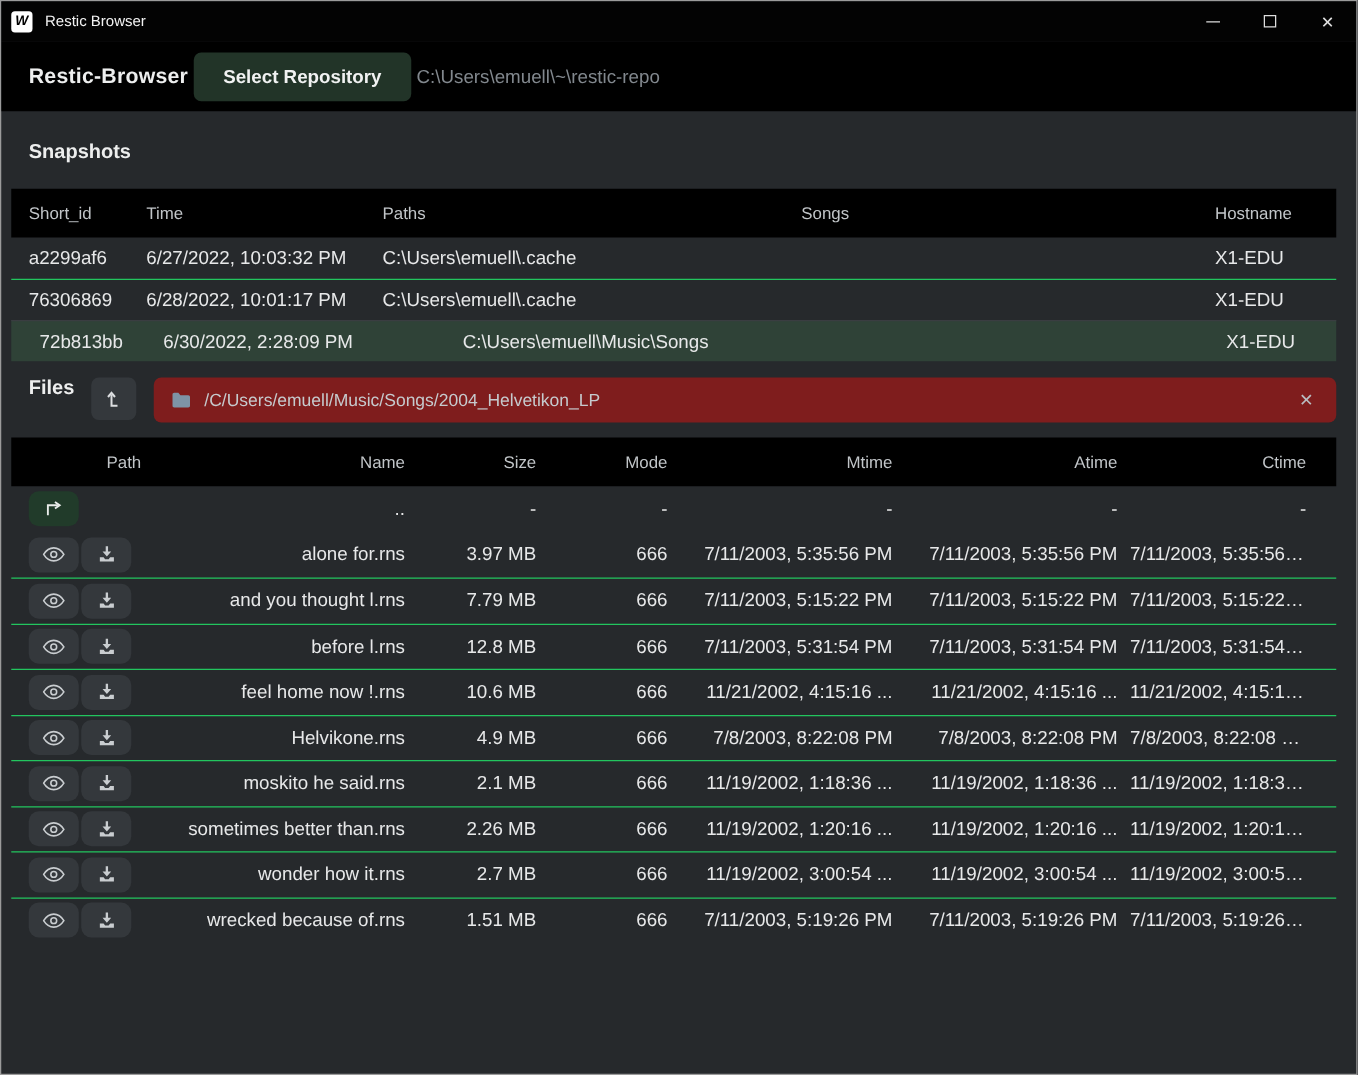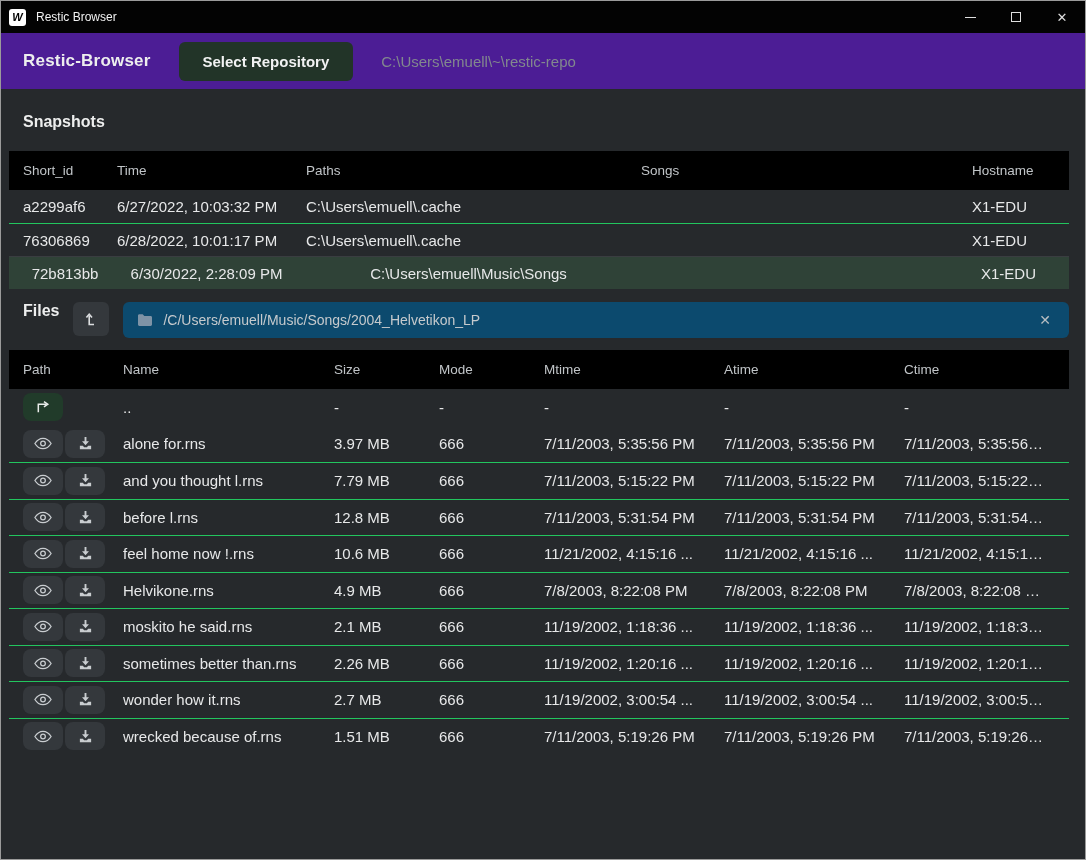--- a/index.html
+++ b/index.html
@@ -34,23 +34,23 @@
     width: 46px; height: 100%;
     display: flex; align-items: center; justify-content: center;
     color: #dedede;
   }
   .min-glyph { width: 11px; height: 1px; background: #dedede; display: block; }
   .max-glyph { width: 10px; height: 10px; border: 1px solid #dedede; display: block; }
   .close-glyph { font-size: 13px; line-height: 1; }
 
   
   .appheader {
-    height: 56px; background: #4c1d95;
+    height: 56px; background: #000000;
     display: flex; align-items: center;
-    padding: 0 22px; gap: 28px;
+    padding: 0 22px; gap: 4px;
   }
   .app-name { font-size: 17px; font-weight: 700; color: #edeeee; letter-spacing: .2px; }
   .select-repo-btn {
     background: #223428; color: #f1f2f2;
     border: none; border-radius: 6px;
     font-family: inherit; font-weight: 700; font-size: 15px;
     padding: 11px 24px; cursor: pointer;
   }
   .repo-path { color: #82888e; font-size: 15px; }
 
@@ -87,33 +87,33 @@
   }
   .files-title { font-size: 16px; font-weight: 700; color: #edeeee; }
   .uplevel-btn {
     width: 36px; height: 34px; flex: 0 0 auto;
     background: #34383c; border: none; border-radius: 6px;
     color: #dcdee0; display: flex; align-items: center; justify-content: center;
     cursor: pointer;
   }
   .path-field {
     flex: 1; height: 36px;
-    background: #0c4a6e; border-radius: 6px;
+    background: #7f1d1d; border-radius: 6px;
     display: flex; align-items: center;
     padding: 0 14px; gap: 10px;
   }
   .path-text { flex: 1; color: #c6cacd; font-size: 14px; white-space: nowrap; overflow: hidden; }
   .clear-btn {
     background: none; border: none; color: #b9bec2;
     font-size: 14px; cursor: pointer; padding: 2px 4px;
     font-family: inherit;
   }
 
   
-  .file-grid { grid-template-columns: 100px 211px 105px 105px 180px 180px 1fr; }
+  .file-grid { grid-template-columns: 100px 211px 105px 105px 180px 180px 1fr; text-align: right; }
   .file-row { height: 36.5px; }
   .action-cell { display: flex; gap: 2px; align-items: center; }
   .icon-btn {
     width: 40px; height: 28px;
     background: #34383c; border: none; border-radius: 8px;
     color: #c9cdd0; display: flex; align-items: center; justify-content: center;
     cursor: pointer;
   }
   .parent-btn { background: #213b2a; color: #e9ecea; }
   svg { display: block; }

